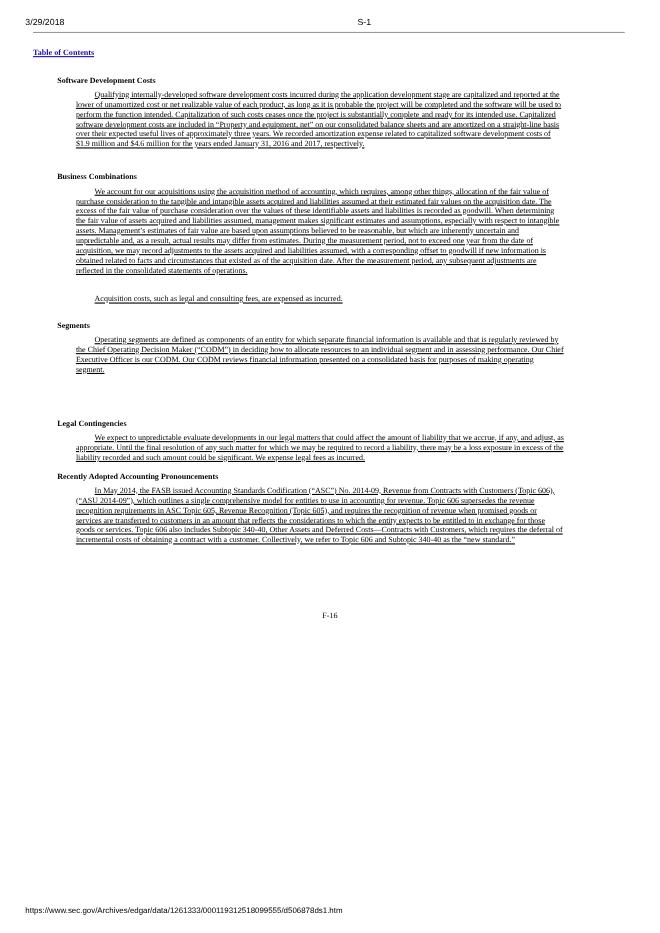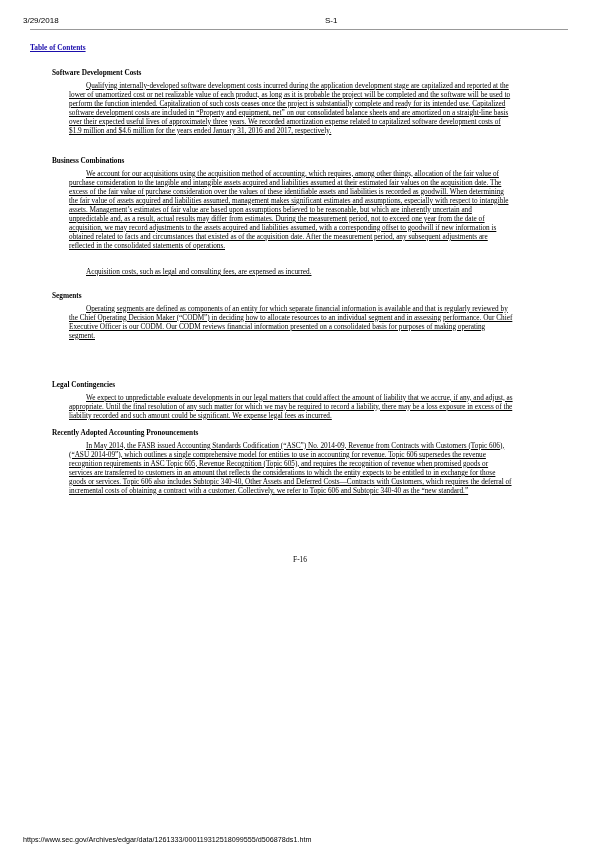--- a/index.html
+++ b/index.html
@@ -84,21 +84,21 @@
       margin-top: 48px;
     }
     .footer {
       position: absolute;
       top: 823px;
       left: 0;
       width: 600px;
       font-family: "Liberation Sans", sans-serif;
       font-size: 7.2px;
     }
-    .footer .url { position: absolute; left: 23px; top: 0; margin-top: 12px; }
+    .footer .url { position: absolute; left: 23px; top: 0; }
     .footer .pages { position: absolute; left: 526px; top: 0; margin-top: 32px; }
   </style>
 </head>
 <body>
 
 <div class="hdr">
   <span class="date">3/29/2018</span>
   <span class="title">S-1</span>
 </div>
 

